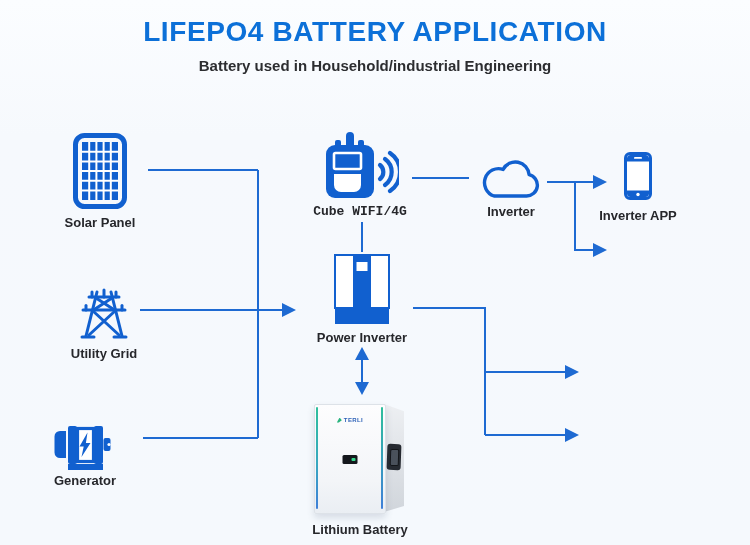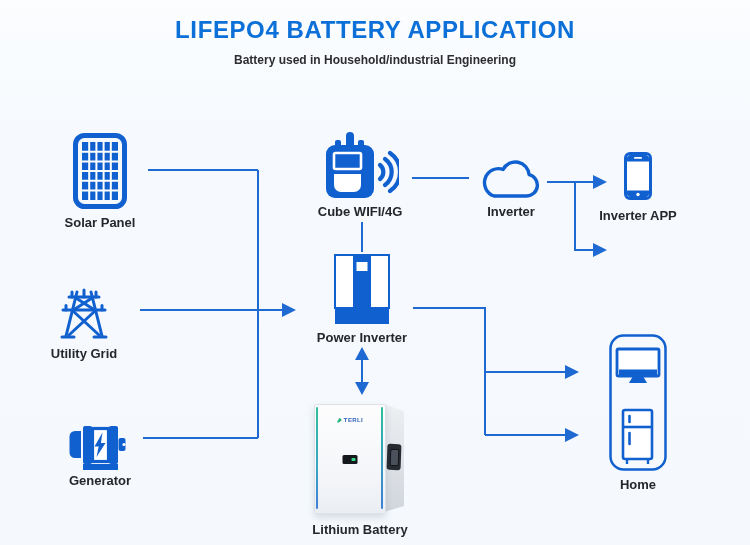--- a/index.html
+++ b/index.html
@@ -3,35 +3,35 @@
 <meta charset="utf-8">
 <style>
   html,body{margin:0;padding:0;background:#ffffff;}
   .stage{
     position:relative;width:750px;height:545px;overflow:hidden;
     background:linear-gradient(180deg,#fbfdff 0%,#f6f9fd 25%,#f5f9fd 100%);
     font-family:"Liberation Sans",sans-serif;
   }
   
   .hdr{position:absolute;left:0;right:0;top:16px;text-align:center;}
-  .hdr h1{margin:0;font-size:24px;font-weight:bold;letter-spacing:.6px;color:#0c70d8;}
-  .hdr p{margin:9px 0 0;font-size:12px;font-weight:bold;color:#2c2d30;}
+  .hdr h1{margin:0;font-size:28px;font-weight:bold;letter-spacing:.6px;color:#0c70d8;}
+  .hdr p{margin:9px 0 0;font-size:15px;font-weight:bold;color:#2c2d30;}
   
   .wires{position:absolute;left:0;top:0;pointer-events:none;}
   .wires path{stroke:#1e6ad2;stroke-width:2;fill:none;}
   .wires path.head{fill:#1e6ad2;stroke:none;}
   
   .node{position:absolute;display:flex;flex-direction:column;align-items:center;}
   .node .lbl{margin-top:6px;font-size:13px;font-weight:bold;color:#26272b;white-space:nowrap;}
   .n-solar{left:40px;top:133px;width:120px;}
-  .n-grid {left:26px;top:286px;width:116px;}
+  .n-grid {left:46px;top:286px;width:116px;}
   .n-grid .lbl{margin-top:4px;}
-  .n-gen  {left:38px;top:419px;width:124px;}
+  .n-gen  {left:23px;top:419px;width:124px;}
   .n-gen .lbl{margin-top:2px;}
-  .n-cube {left:300px;top:132px;width:120px;}
+  .n-cube {left:300px;top:132px;width:120px;font-family:Liberation Mono, monospace;}
   .n-pinv {left:305px;top:254px;width:114px;justify-content:center;}
   .n-pinv .lbl{margin-top:5px;}
   .n-batt {left:303px;top:398px;width:114px;justify-content:flex-end;}
   .n-batt .lbl{margin-top:4px;}
   .n-cloud{left:456px;top:158px;width:110px;align-items:center;}
   .n-cloud .lbl{margin-top:4px;}
   .n-app  {left:585px;top:152px;width:106px;}
   .n-app .lbl{margin-top:8px;}
   .n-web  {left:585px;top:231px;width:106px;}
   .n-home {left:585px;top:334px;width:106px;}
@@ -206,33 +206,14 @@
       <rect x="1.5" y="1.5" width="25" height="45" rx="4.5" fill="#ffffff" stroke="#1160cf" stroke-width="3"></rect>
       <path d="M3 9.5 V6.5 a3.5 3.5 0 0 1 3.5 -3.5 h15 a3.5 3.5 0 0 1 3.5 3.5 v3 z" fill="#1160cf"></path>
       <rect x="10" y="5" width="8" height="1.8" rx="0.9" fill="#ffffff"></rect>
       <path d="M3 38.5 v3 a3.5 3.5 0 0 0 3.5 3.5 h15 a3.5 3.5 0 0 0 3.5 -3.5 v-3 z" fill="#1160cf"></path>
       <circle cx="14" cy="42.5" r="1.7" fill="#ffffff"></circle>
     </svg>
     <div class="lbl">Inverter APP</div>
   </div>
 
 
-  <div class="node n-home">
-    <svg width="58" height="137" viewBox="0 0 58 137">
-      <rect x="1.5" y="1.5" width="55" height="134" rx="13" fill="none" stroke="#1160cf" stroke-width="2.5"></rect>
-      <g>
-        <rect x="8" y="15" width="42" height="27" rx="1.5" fill="#ffffff" stroke="#1160cf" stroke-width="2.8"></rect>
-        <rect x="10" y="35.5" width="38" height="5.5" fill="#1160cf"></rect>
-        <path d="M24 42 h10 l4 7 h-18 z" fill="#1160cf"></path>
-      </g>
-      <g>
-        <rect x="14" y="76" width="29" height="49" rx="2" fill="#ffffff" stroke="#1160cf" stroke-width="2.6"></rect>
-        <line x1="14" y1="93" x2="43" y2="93" stroke="#1160cf" stroke-width="2.6"></line>
-        <line x1="20.5" y1="82" x2="20.5" y2="88" stroke="#1160cf" stroke-width="2.6" stroke-linecap="round"></line>
-        <line x1="20.5" y1="99" x2="20.5" y2="110" stroke="#1160cf" stroke-width="2.6" stroke-linecap="round"></line>
-        <line x1="18" y1="125" x2="18" y2="130" stroke="#1160cf" stroke-width="2.4"></line>
-        <line x1="39" y1="125" x2="39" y2="130" stroke="#1160cf" stroke-width="2.4"></line>
-      </g>
-    </svg>
-    <div class="lbl">Home</div>
-  </div>
 
 </div>
 
 </body></html>

